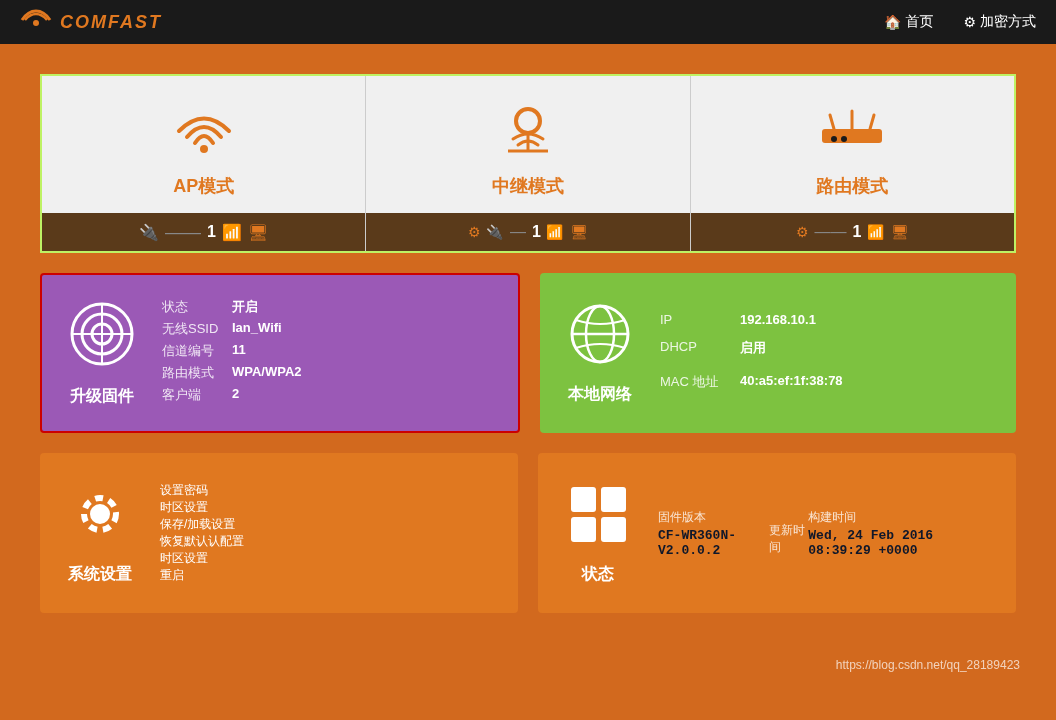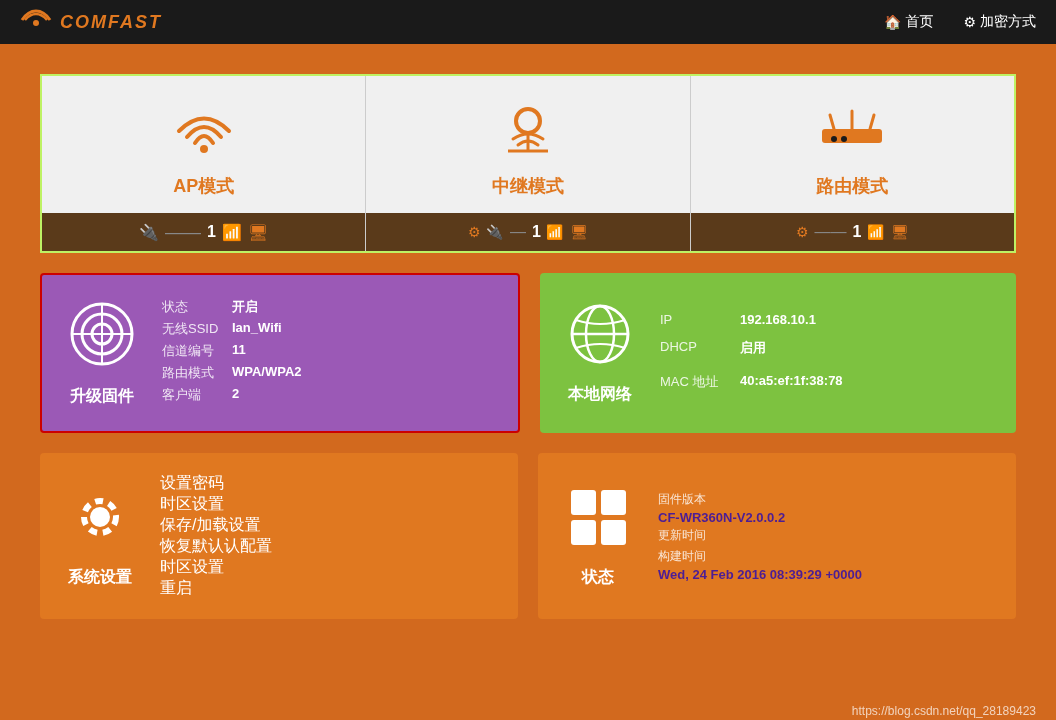--- a/index.html
+++ b/index.html
@@ -163,45 +163,46 @@
     .tile-info-key {
       min-width: 70px;
       color: rgba(255,255,255,0.85);
     }
     .tile-info-val {
       color: white;
       font-weight: bold;
     }
     .tile-info-item {
       color: white;
-      font-size: 16px;
+      font-size: 12px;
     }
     .tile-status-info {
       display: flex;
-      flex-direction: column;
+      flex-direction: row;
       gap: 2px;
+      align-items: flex-end;
     }
     .status-label {
       font-size: 12px;
       color: rgba(255,255,255,0.8);
       margin-bottom: 2px;
     }
     .status-val {
       font-size: 13px;
-      color: #4c1d95;
+      color: #0f172a;
       font-weight: bold;
+      font-family: Liberation Mono, monospace;
     }
 
     
     .footer {
       text-align: right;
-      padding: 5px 20px;
+      padding: 5px 36px;
       font-size: 12px;
       color: rgba(255,255,255,0.7);
-      margin-top: 40px;
     }
   </style>
 </head>
 <body>
 
 <div class="header">
   <div class="header-logo">
     <span class="logo-icon">
       
       <svg width="32" height="22" viewBox="0 0 32 22" fill="#e07820">

